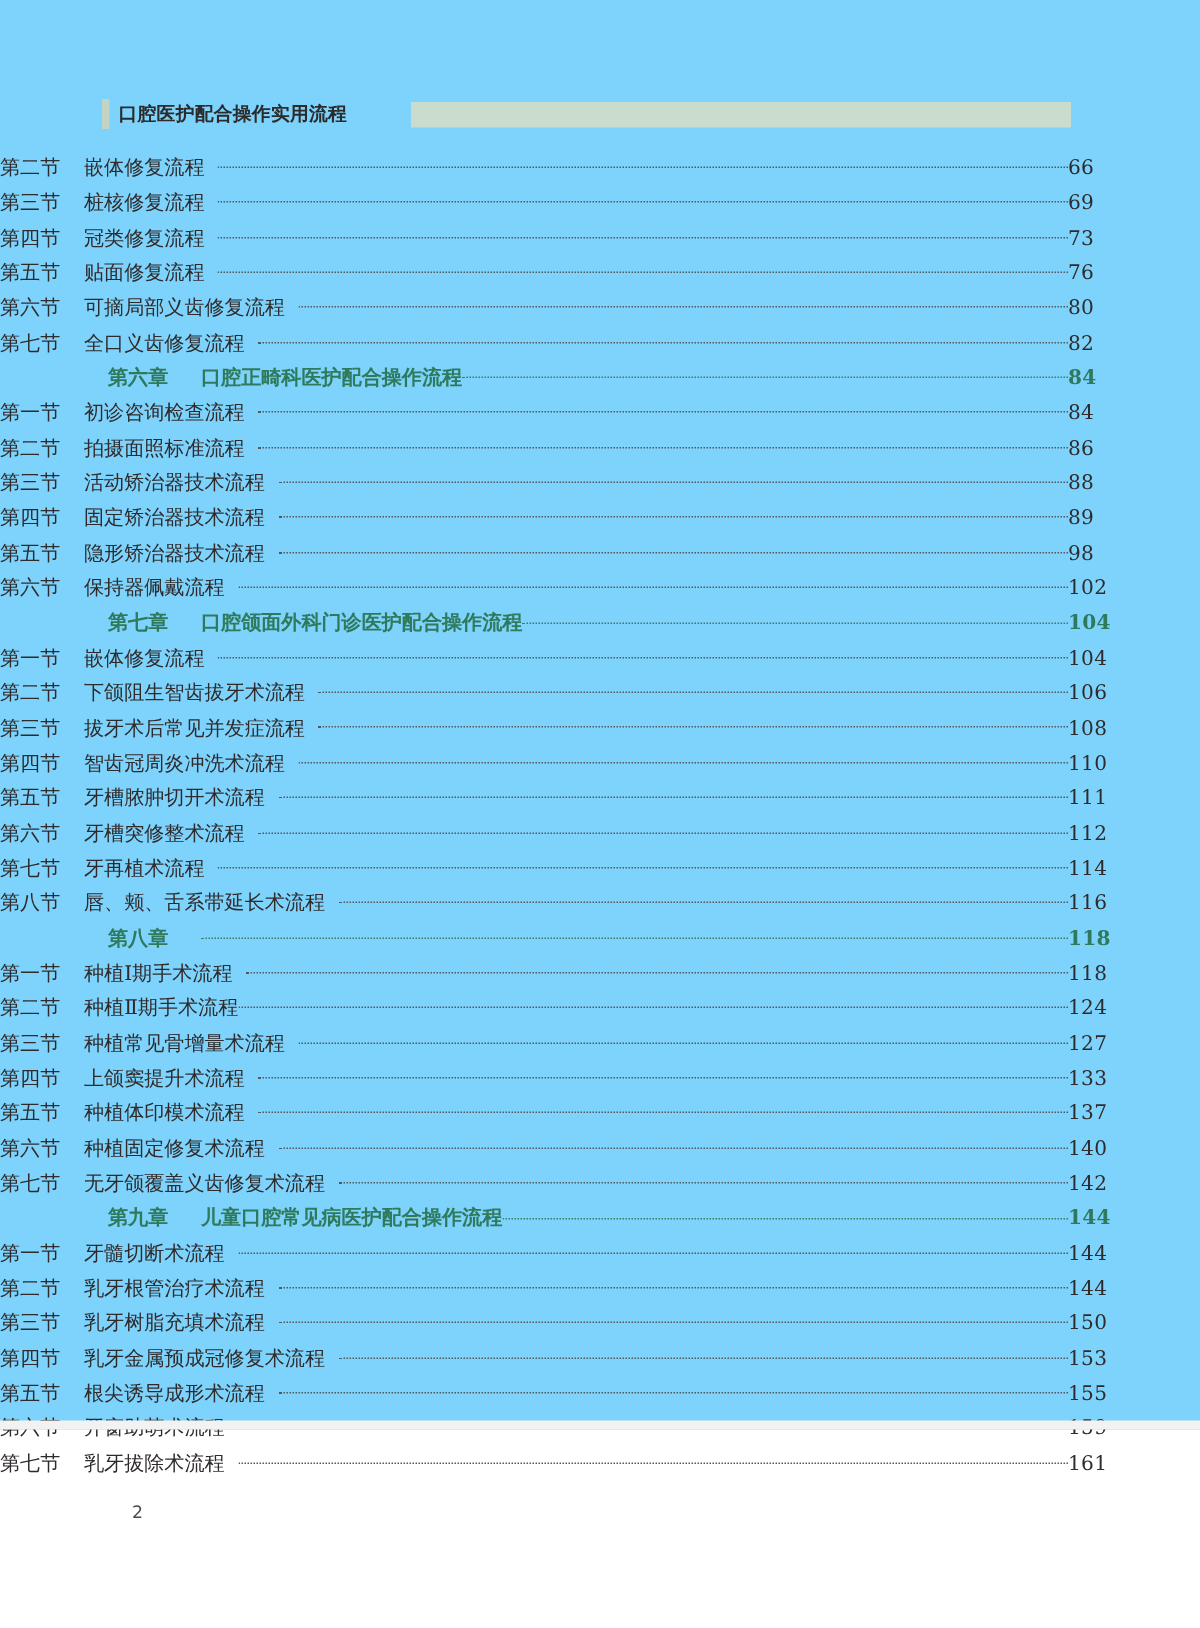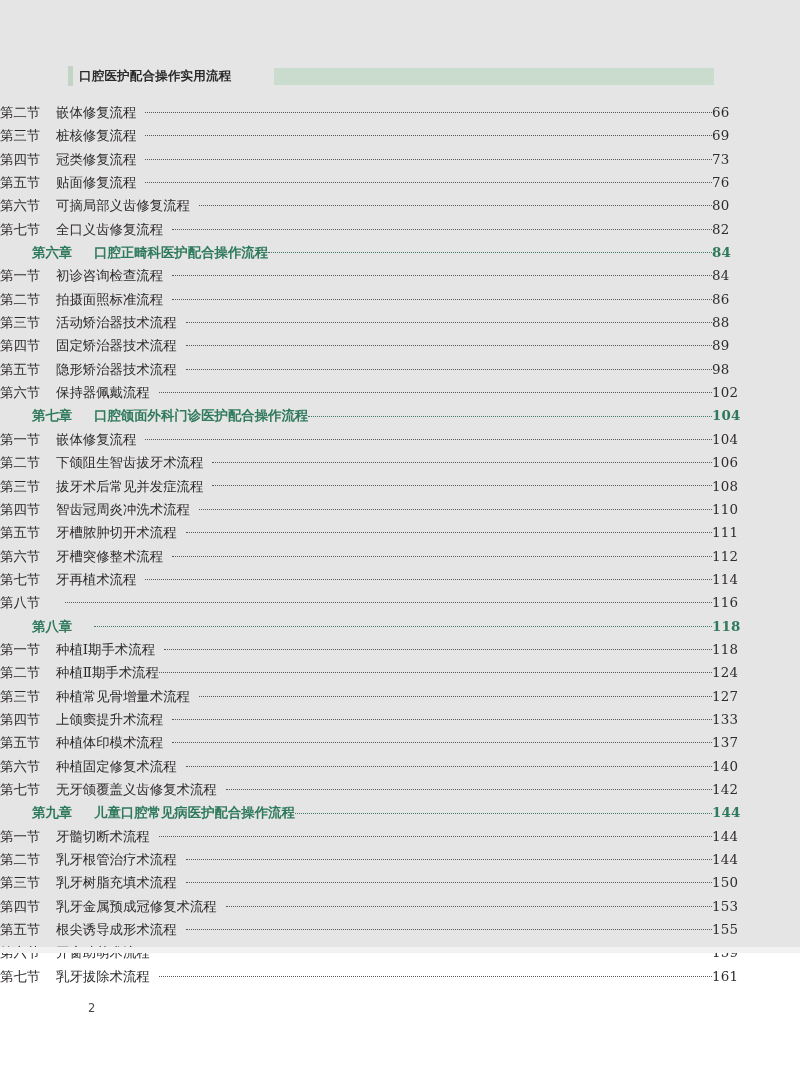--- a/index.html
+++ b/index.html
@@ -15,21 +15,21 @@
     color: #231f20;
     overflow: hidden;
   }
 
   
   #page {
     position: absolute;
     left: 0; top: 0;
     width: 800px;
     height: 953px;
-    background: #e5e5e5;
+    background: #7dd3fc;
   }
 
   
   #header {
     position: absolute;
     left: 68px;
     top: 64px;
     width: 646px;
     height: 24px;
   }
@@ -93,21 +93,21 @@
   .row.section .num-col {
     width: 56px;
     color: #2f2b2c;
   }
   .row.section .title-col {
     color: #2f2b2c;
   }
 
   
   .row.chapter {
-    padding-left: 32px;
+    padding-left: 72px;
     font-weight: 700;
   }
   .row.chapter .num-col {
     width: 62px;
     color: #2f7a5c;
   }
   .row.chapter .title-col {
     color: #2f7a5c;
   }
 
@@ -353,20 +353,21 @@
         <div class="line">
           <span class="num-col">第七节</span>
           <span class="title-col">牙再植术流程</span>
           <span class="gap"></span>
           <span class="pagenum">114</span>
         </div>
       </div>
       <div class="row section">
         <div class="line">
           <span class="num-col">第八节</span>
+          <span class="title-col">唇、颊、舌系带延长术流程</span>
           <span class="gap"></span>
           <span class="pagenum">116</span>
         </div>
       </div>
       <div class="row chapter">
         <div class="line">
           <span class="num-col">第八章</span>
           <span class="gap"></span>
           <span class="pagenum">118</span>
         </div>

